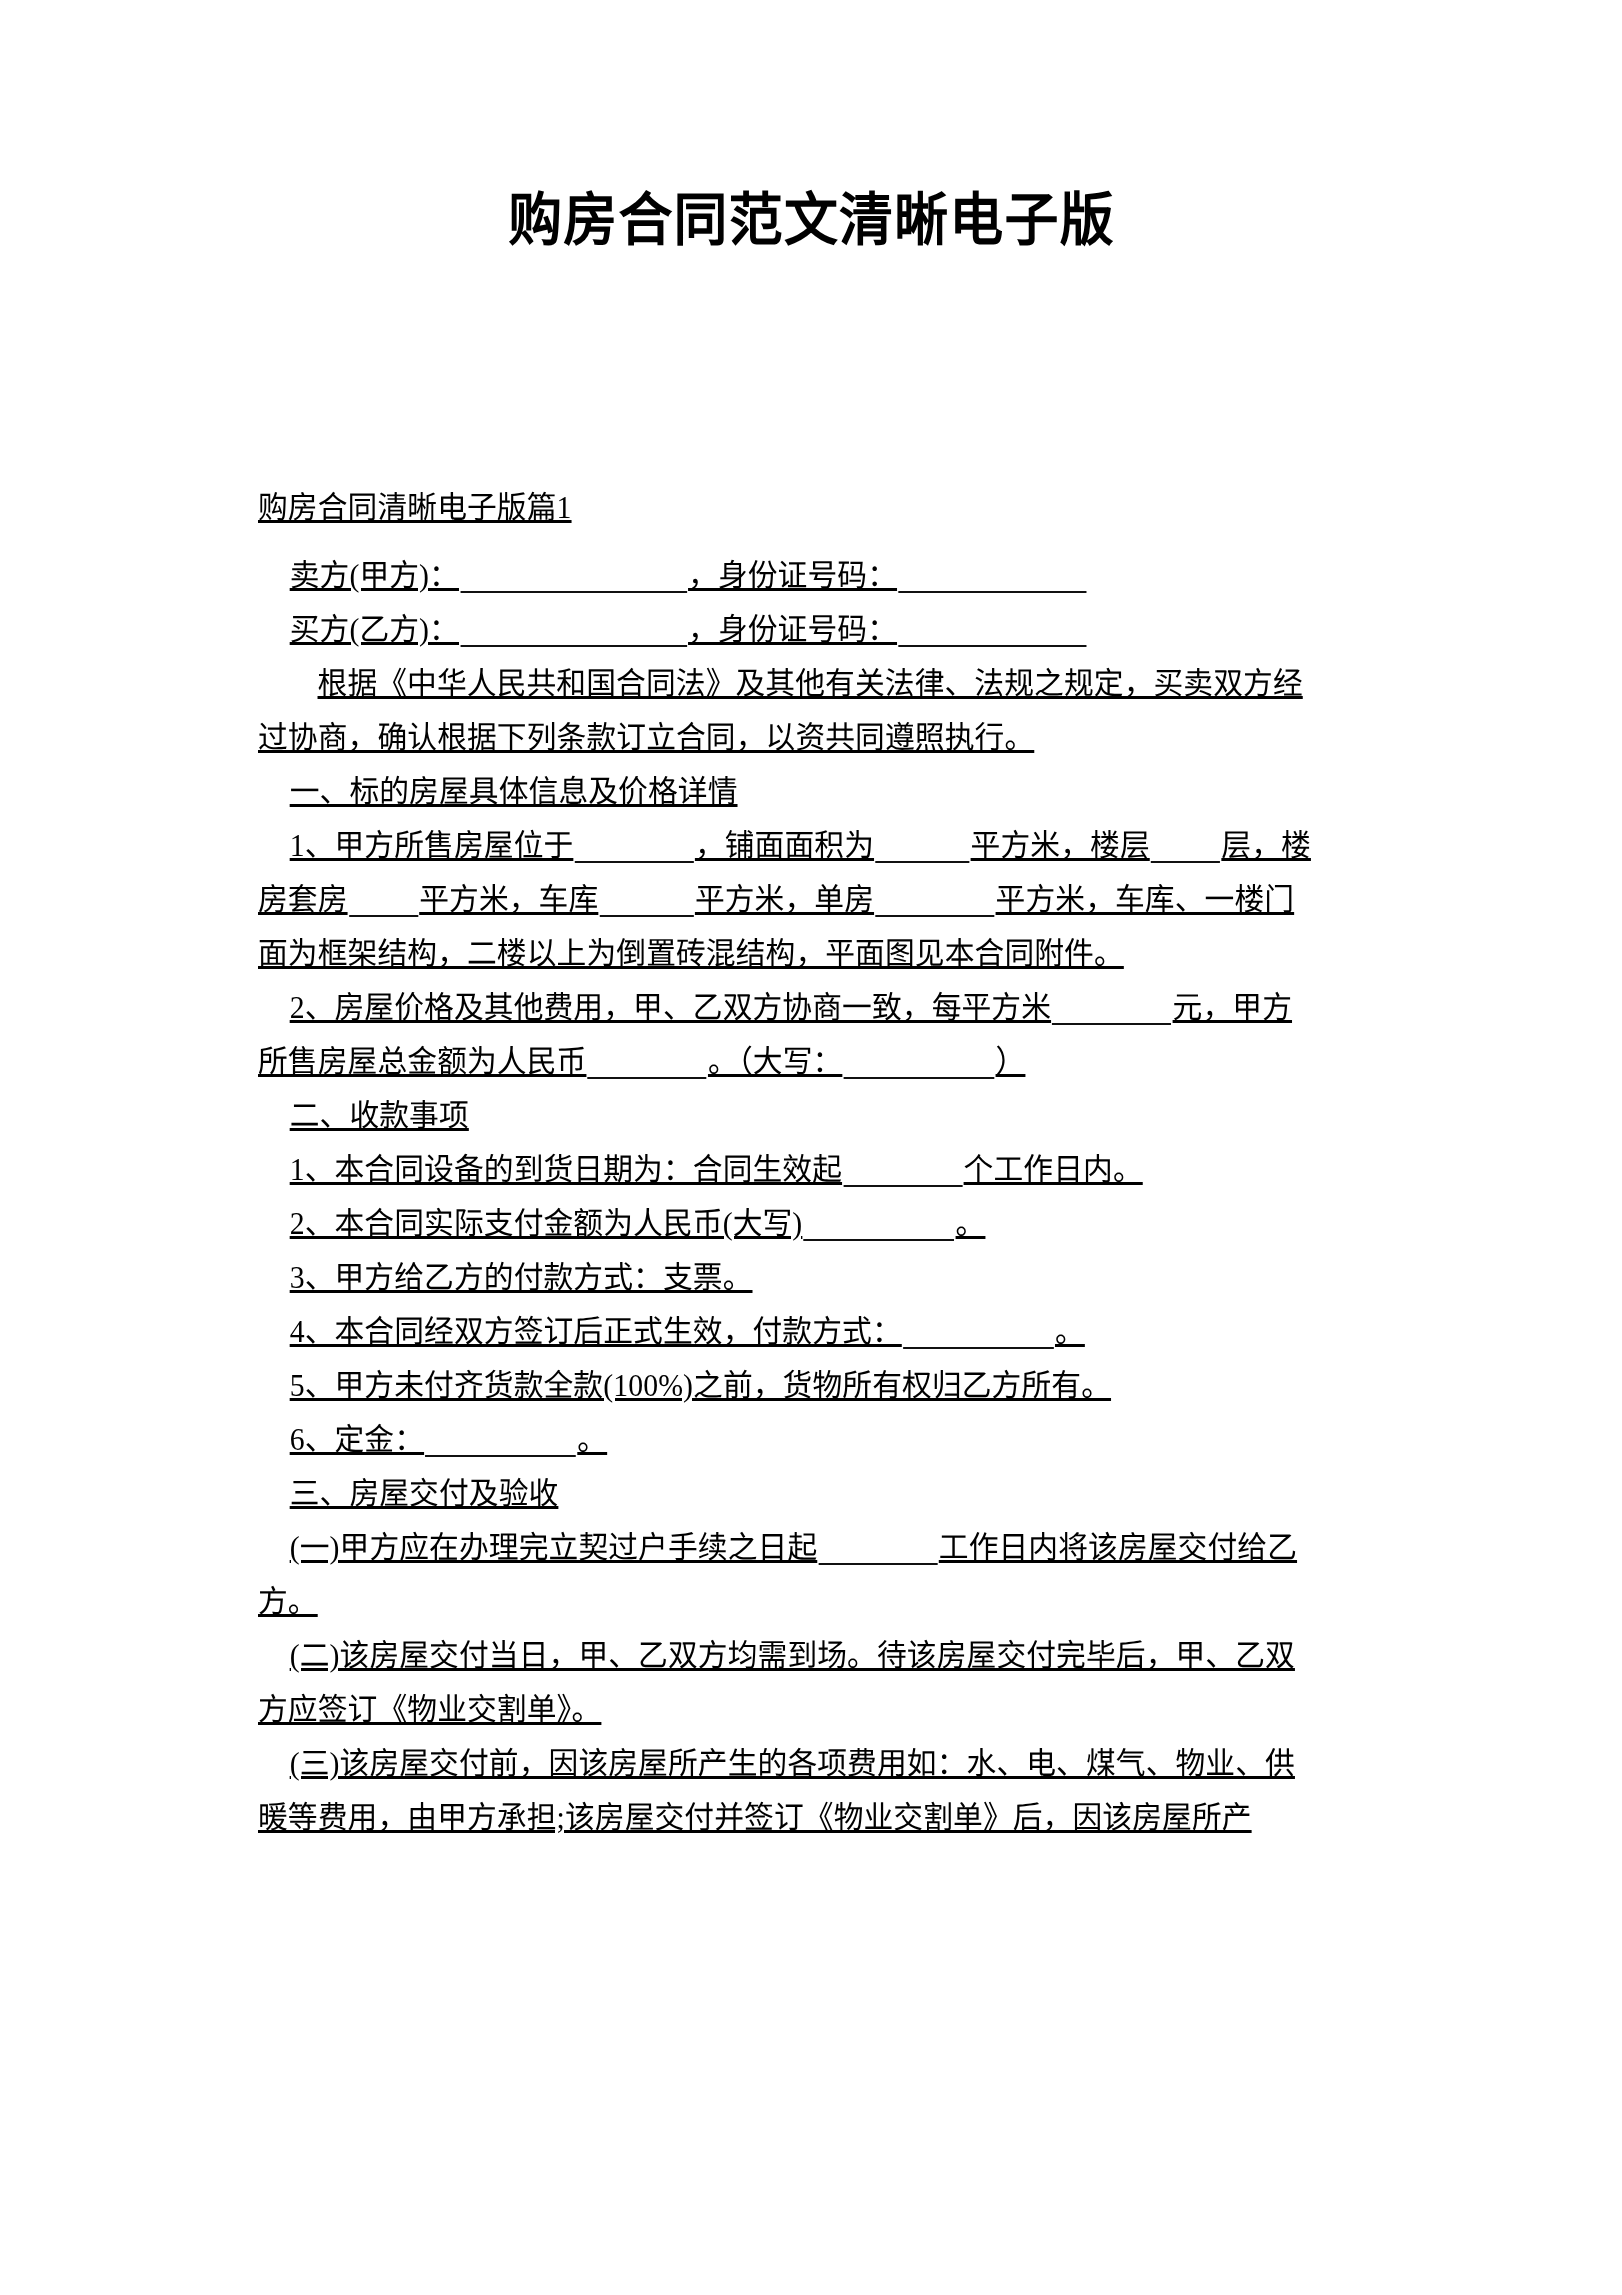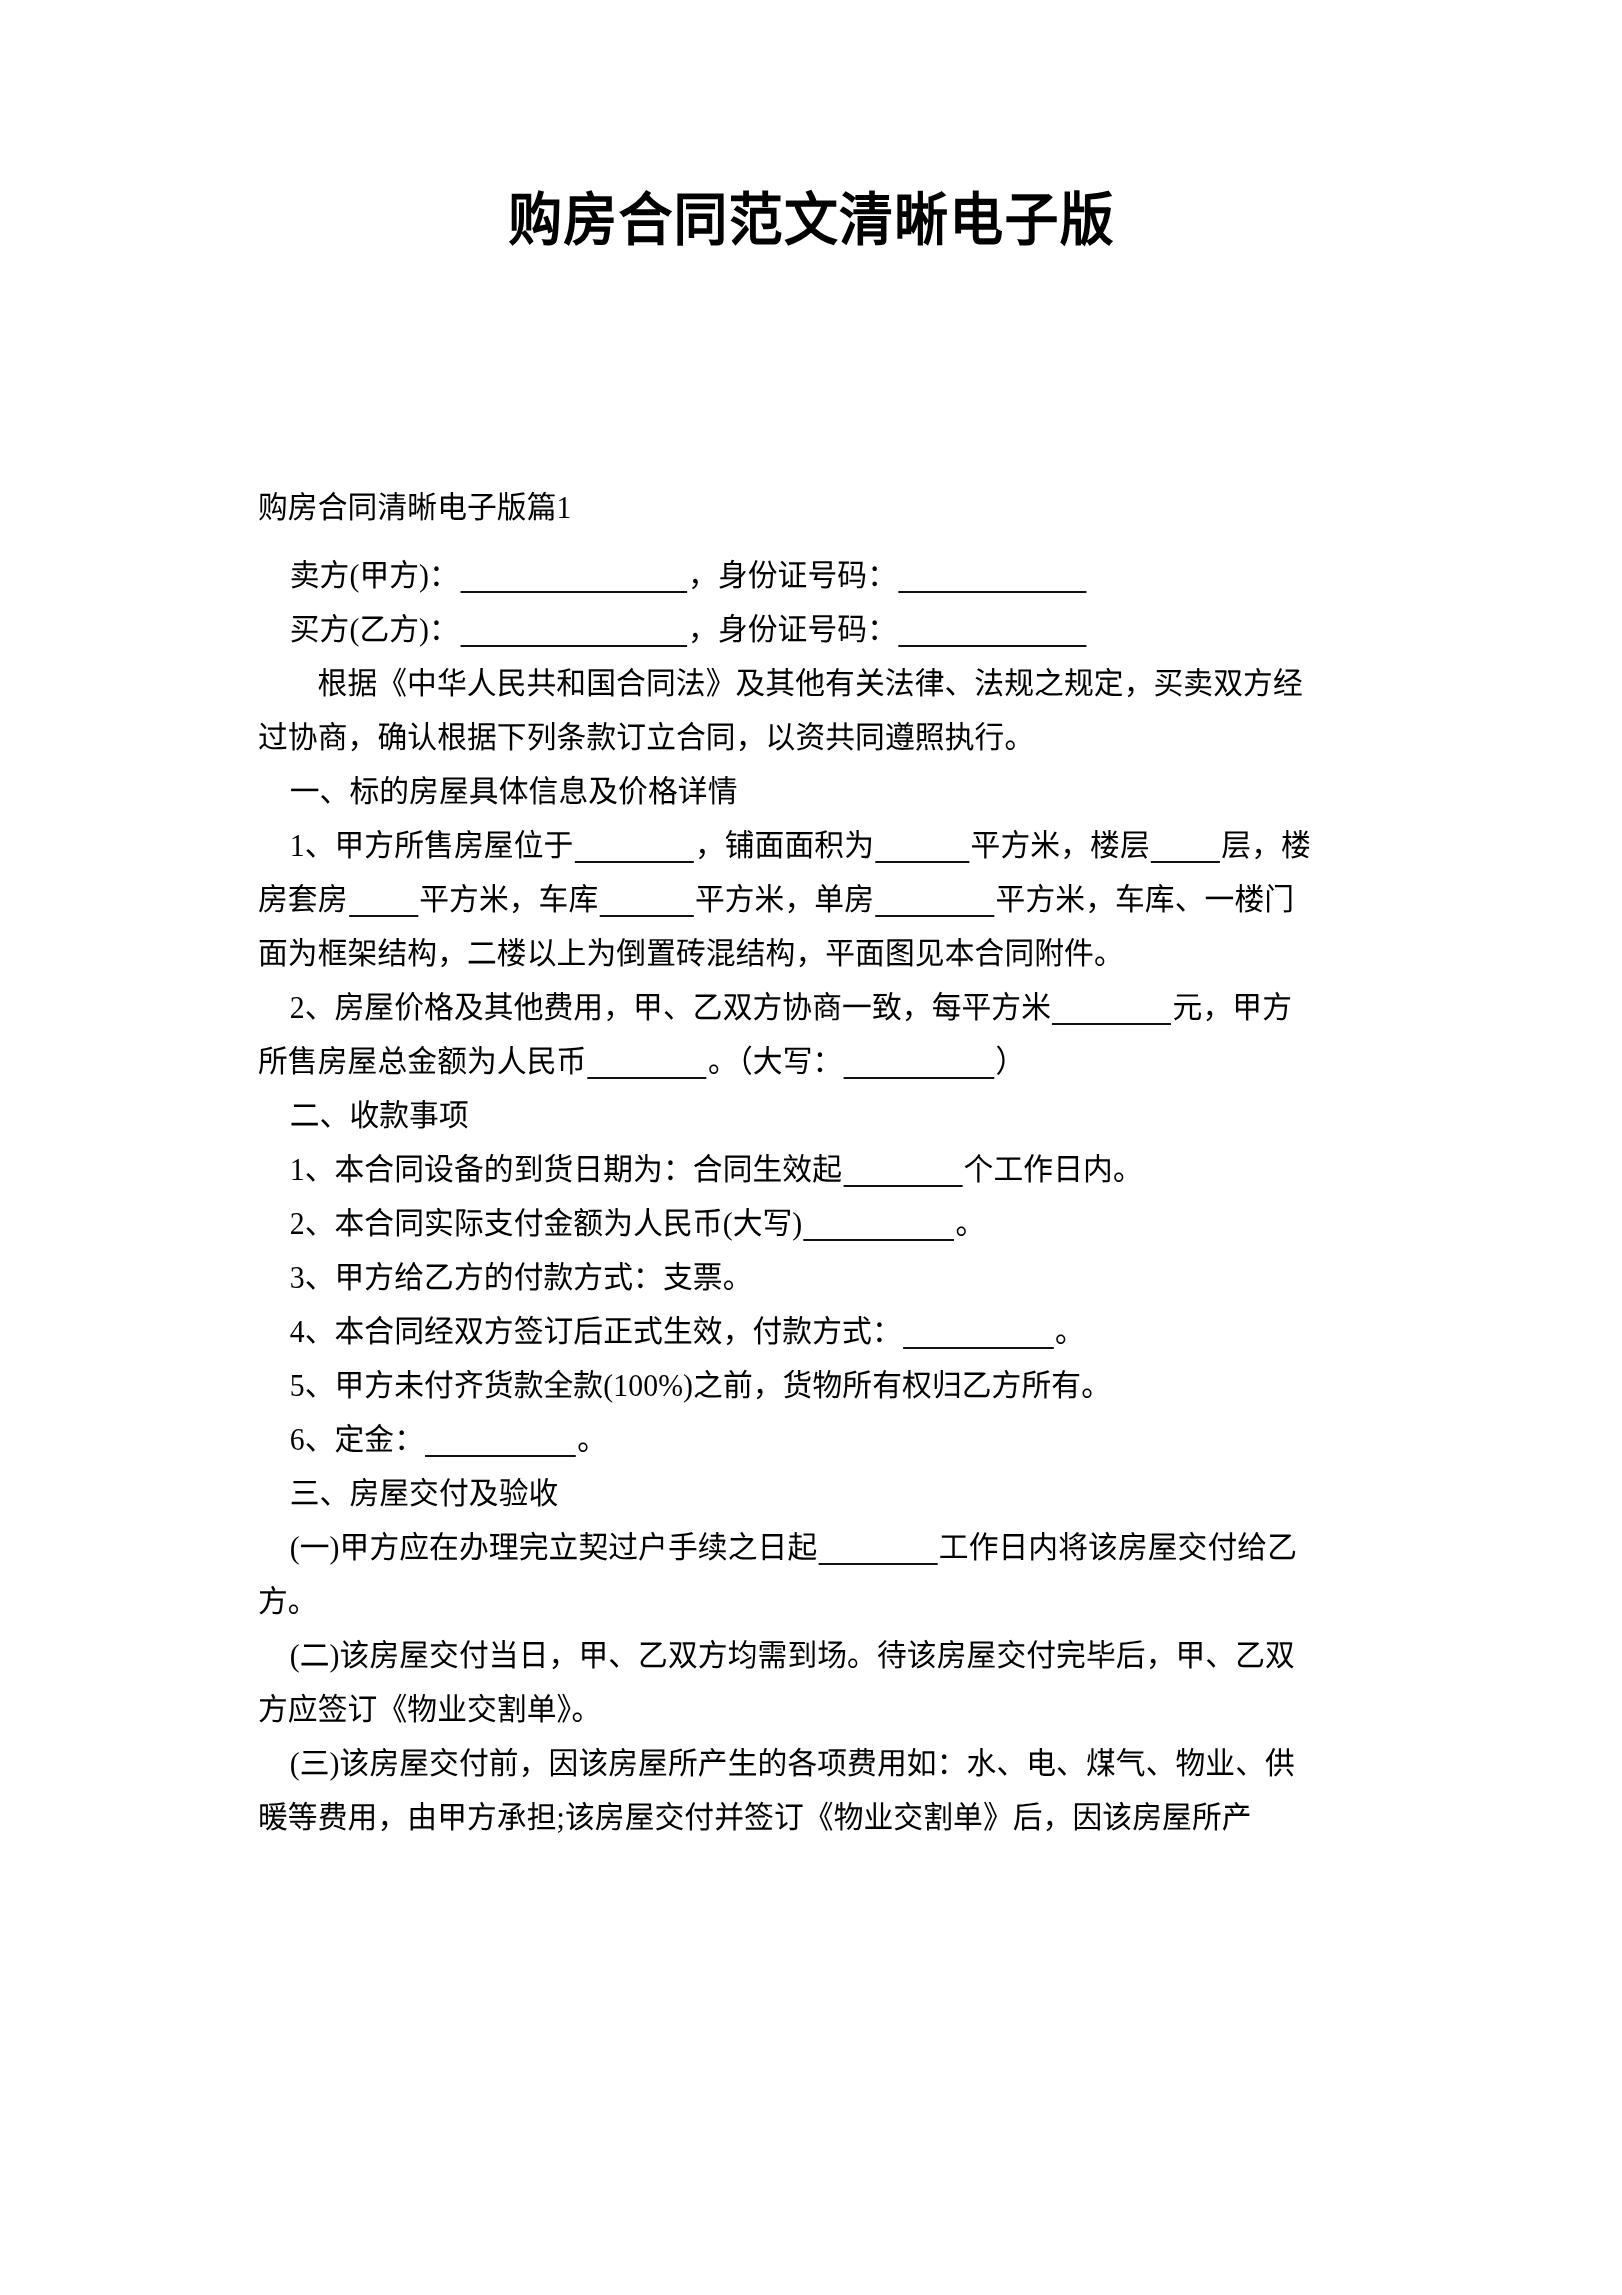--- a/index.html
+++ b/index.html
@@ -38,20 +38,21 @@
 
   
   .body-block {
     position: absolute;
     left: 258px;
     top: 481px;
     width: 1106px;
     font-size: 31px;
     line-height: 54px;
     letter-spacing: 0.1px;
+    text-decoration: underline;
   }
 
   .line {
     margin: 0;
     padding: 0;
     white-space: nowrap;
     font-size: 31px;
     line-height: 54px;
     transform: scaleX(0.96);
     transform-origin: left center;

